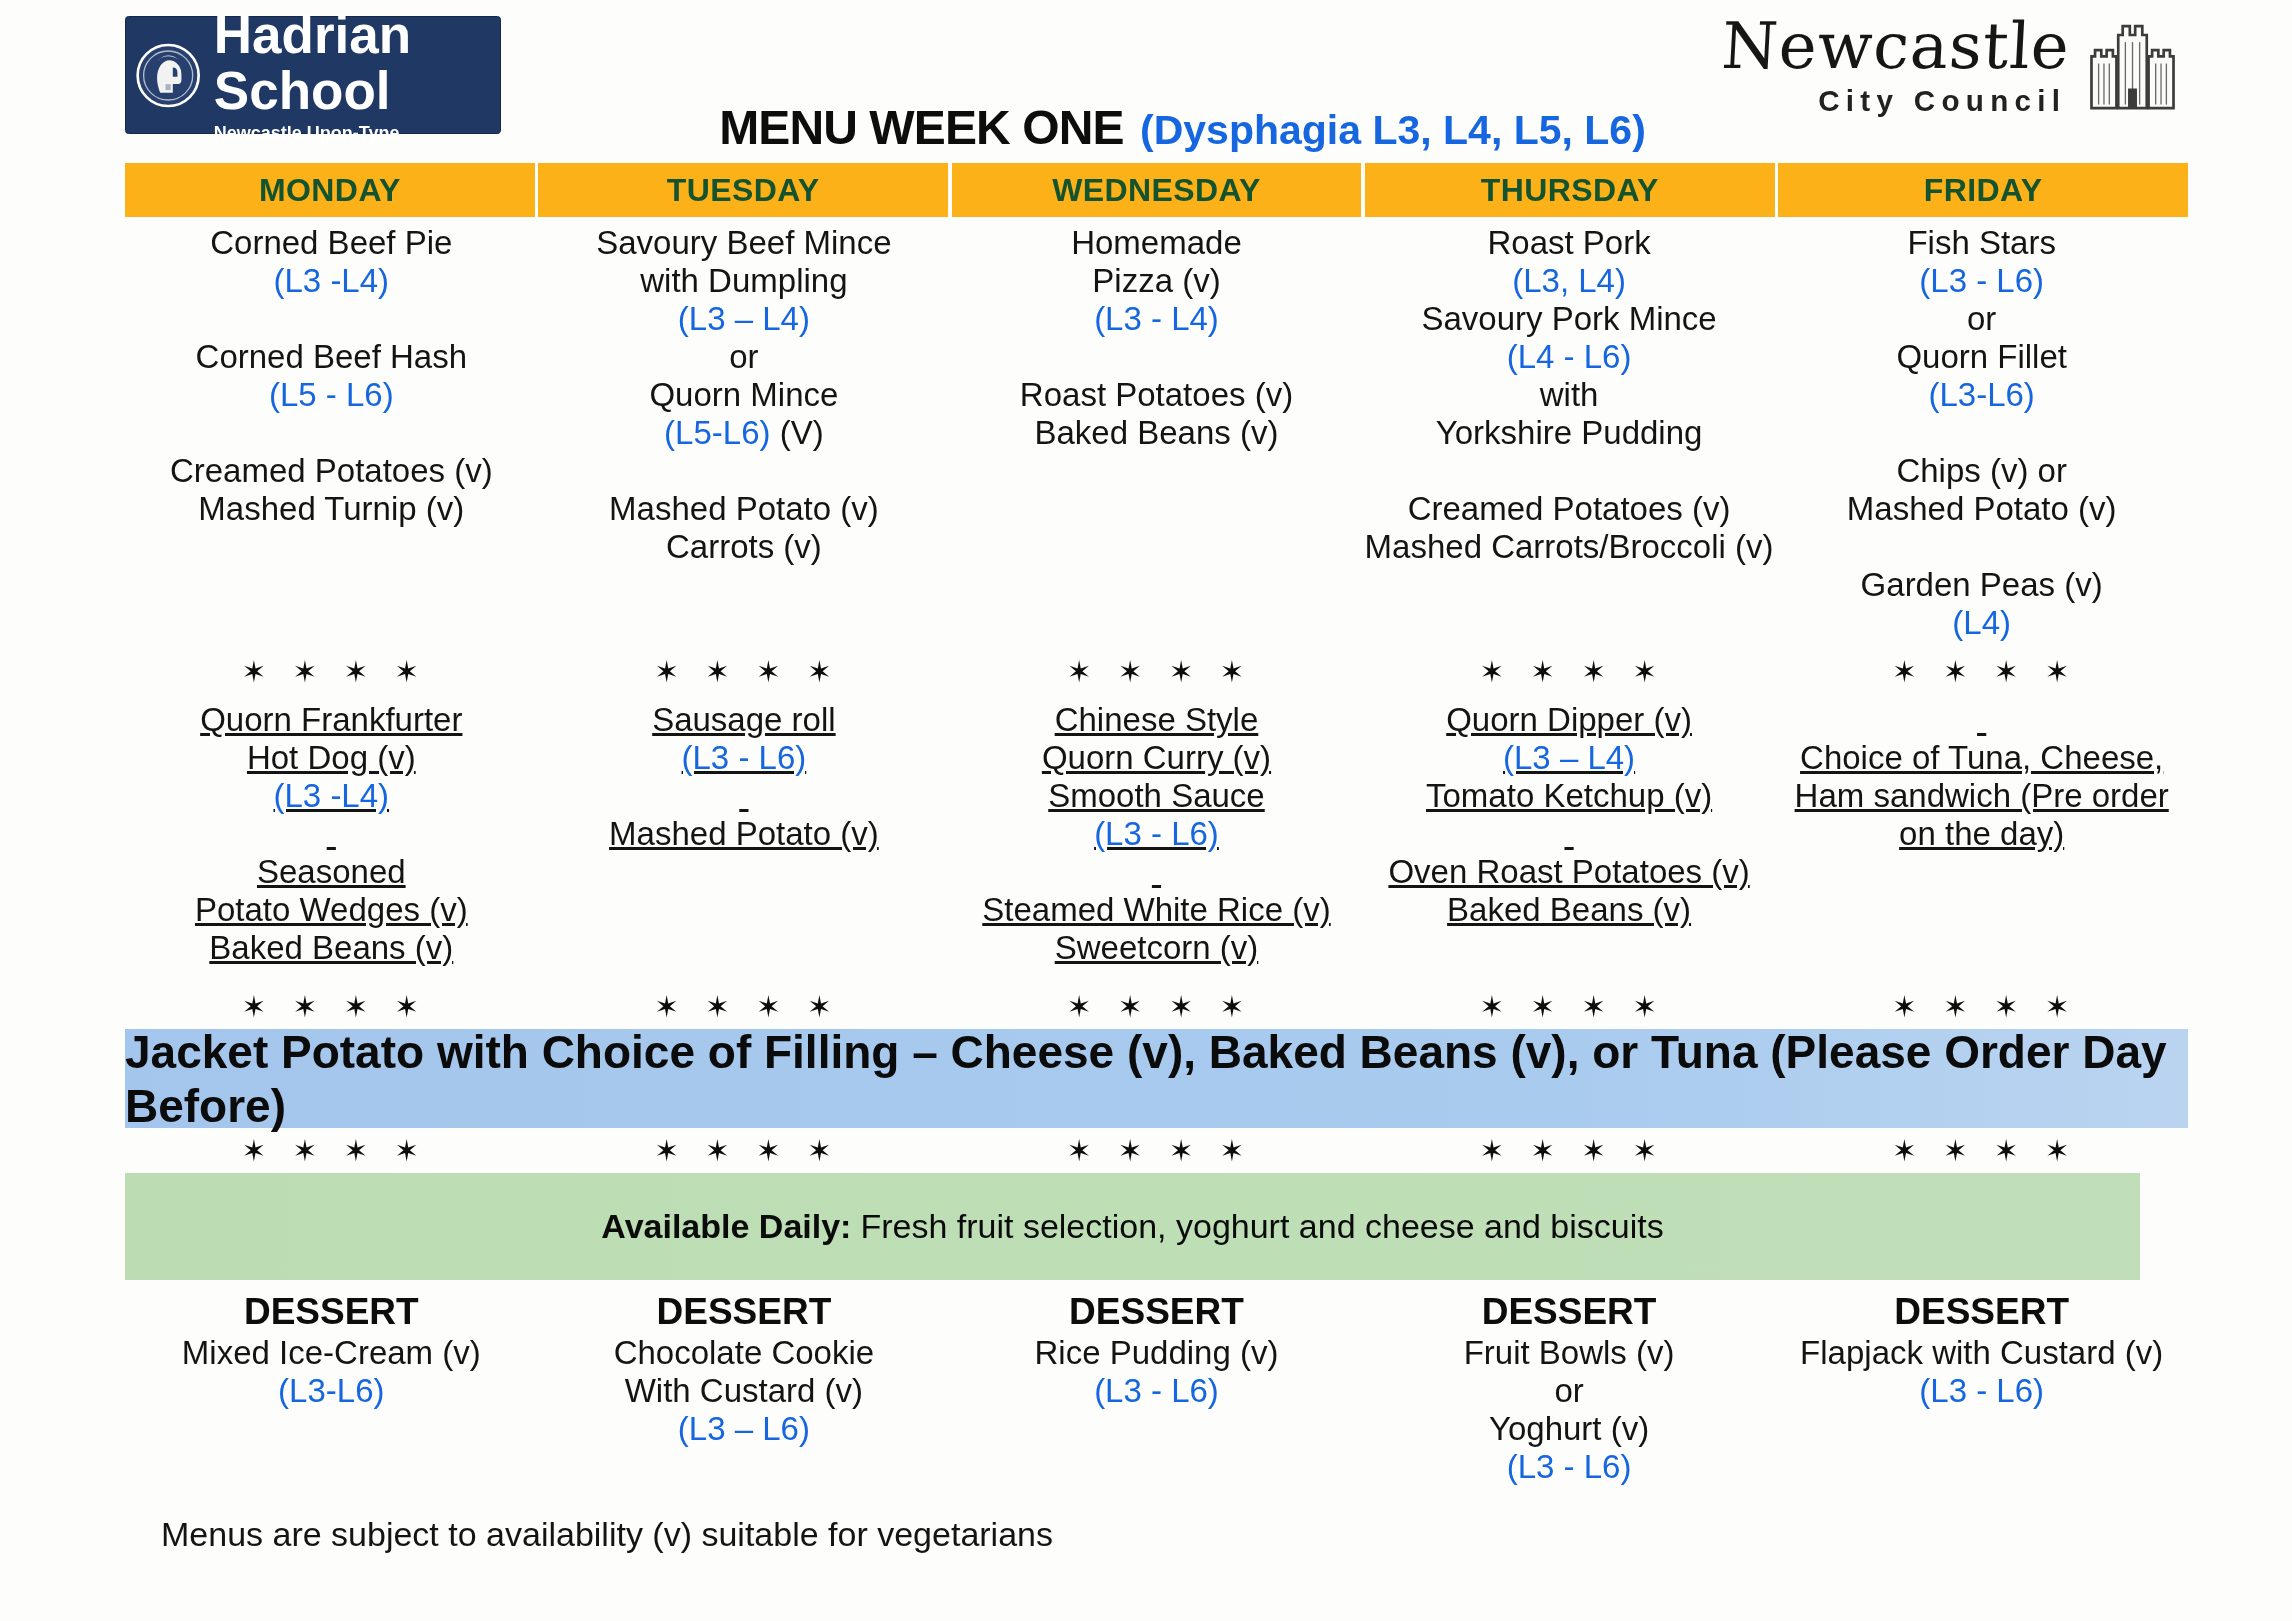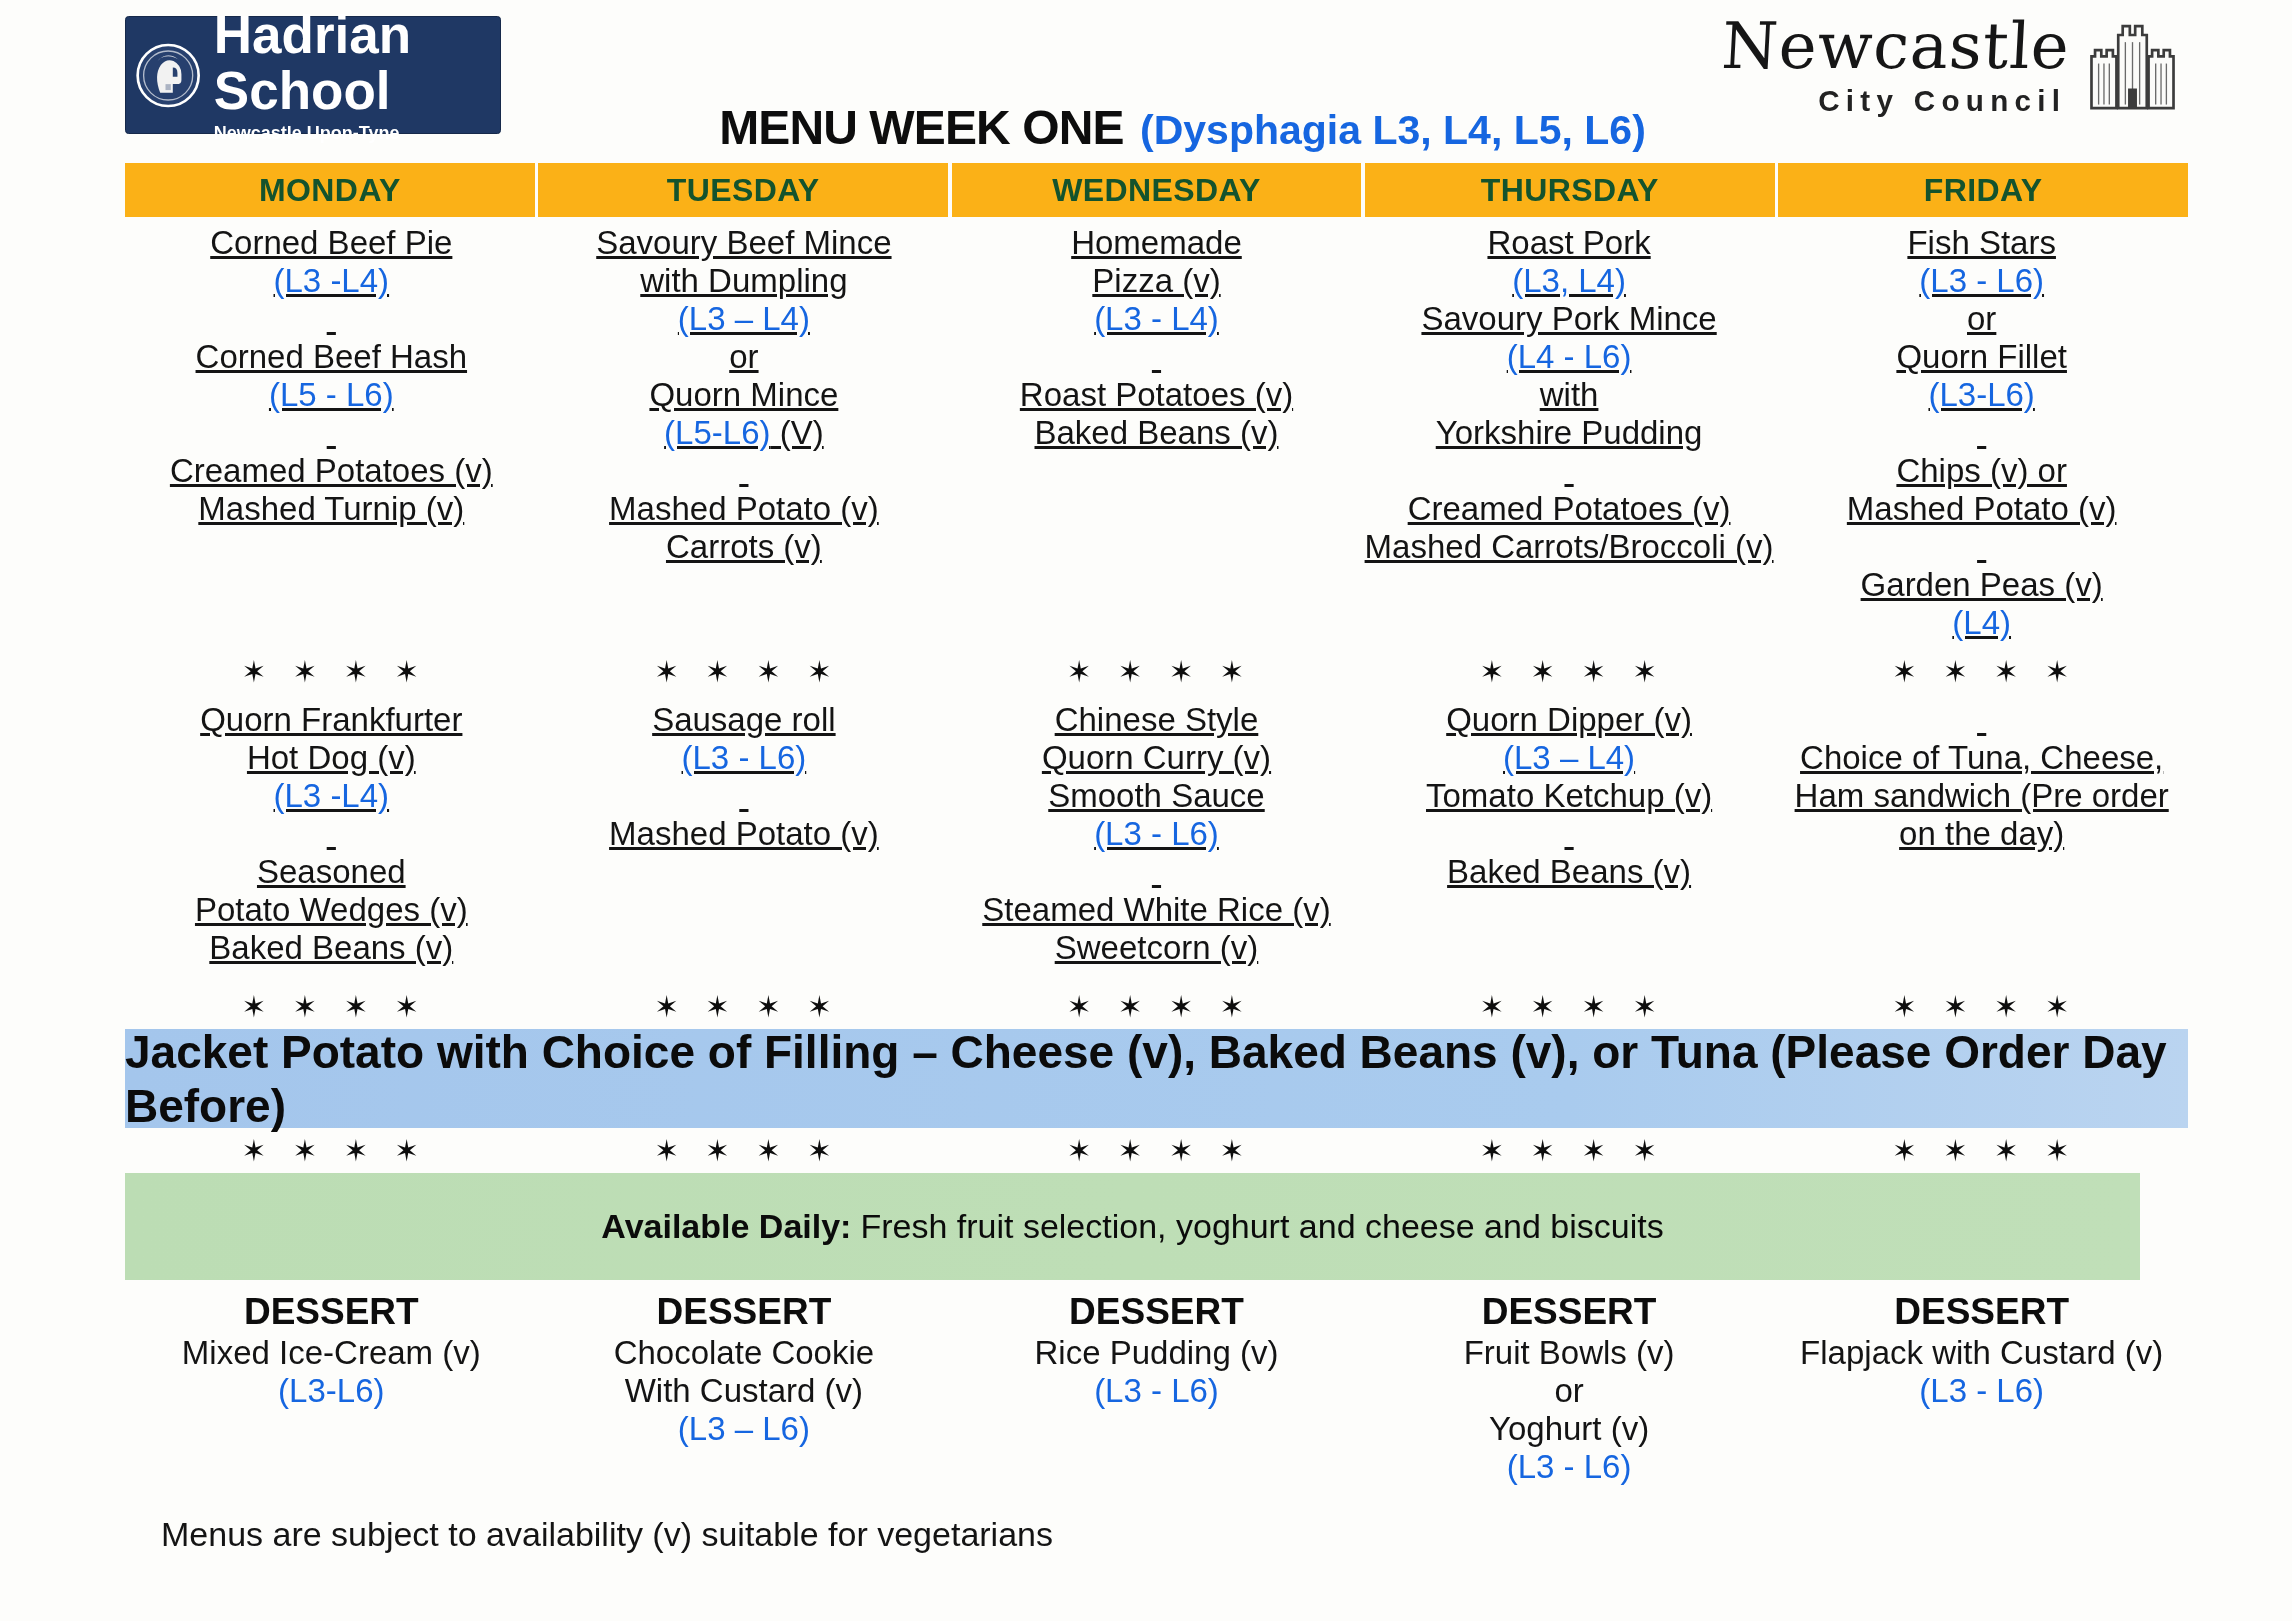--- a/index.html
+++ b/index.html
@@ -26,21 +26,21 @@
   .nc-sub{font-size:29.6px;font-weight:bold;color:#222;letter-spacing:6.3px;margin-top:7.2px;margin-right:3.6px;}
   
   .menu-table{position:absolute;left:125px;top:163px;width:2063px;}
   .day-header-row{display:flex;gap:3.6px;height:54px;}
   .day-cell{
     flex:1;background:#fbb117;color:#14532d;font-weight:bold;font-size:32px;
     display:flex;align-items:center;justify-content:center;letter-spacing:0.4px;
   }
   .meal-row{display:flex;}
   .meal-row .menu-cell{flex:1;text-align:center;padding-top:7.2px;}
-  .row1{min-height:432px;text-decoration:underline;}
+  .row1{min-height:432px;}
   .row2{min-height:290px;text-decoration:underline;}
   .line{font-size:33px;line-height:38px;min-height:38px;color:#141414;}
   .lvl{color:#1666e0;}
   .stars-row{display:flex;height:45px;}
   .stars-cell{
     flex:1;text-align:center;font-size:29.6px;line-height:45px;color:#0d0d0d;
     word-spacing:14.3px;letter-spacing:1.8px;
   }
   .banner{width:2063px;display:flex;align-items:center;justify-content:center;}
   .banner.blue{
@@ -204,20 +204,21 @@
           <div class="line"><span class="lvl">(L3 - L6)</span></div>
           <div class="line">&nbsp;</div>
           <div class="line"><span>Steamed White Rice (v)</span></div>
           <div class="line"><span>Sweetcorn (v)</span></div>
         </div>
         <div class="menu-cell">
           <div class="line"><span>Quorn Dipper (v)</span></div>
           <div class="line"><span class="lvl">(L3 – L4)</span></div>
           <div class="line"><span>Tomato Ketchup (v)</span></div>
           <div class="line">&nbsp;</div>
+          <div class="line"><span>Oven Roast Potatoes (v)</span></div>
           <div class="line"><span>Baked Beans (v)</span></div>
         </div>
         <div class="menu-cell">
           <div class="line">&nbsp;</div>
           <div class="line"><span>Choice of Tuna, Cheese,</span></div>
           <div class="line"><span>Ham sandwich (Pre order</span></div>
           <div class="line"><span>on the day)</span></div>
         </div>
       </div>
     <div class="stars-row" id="stars2">

